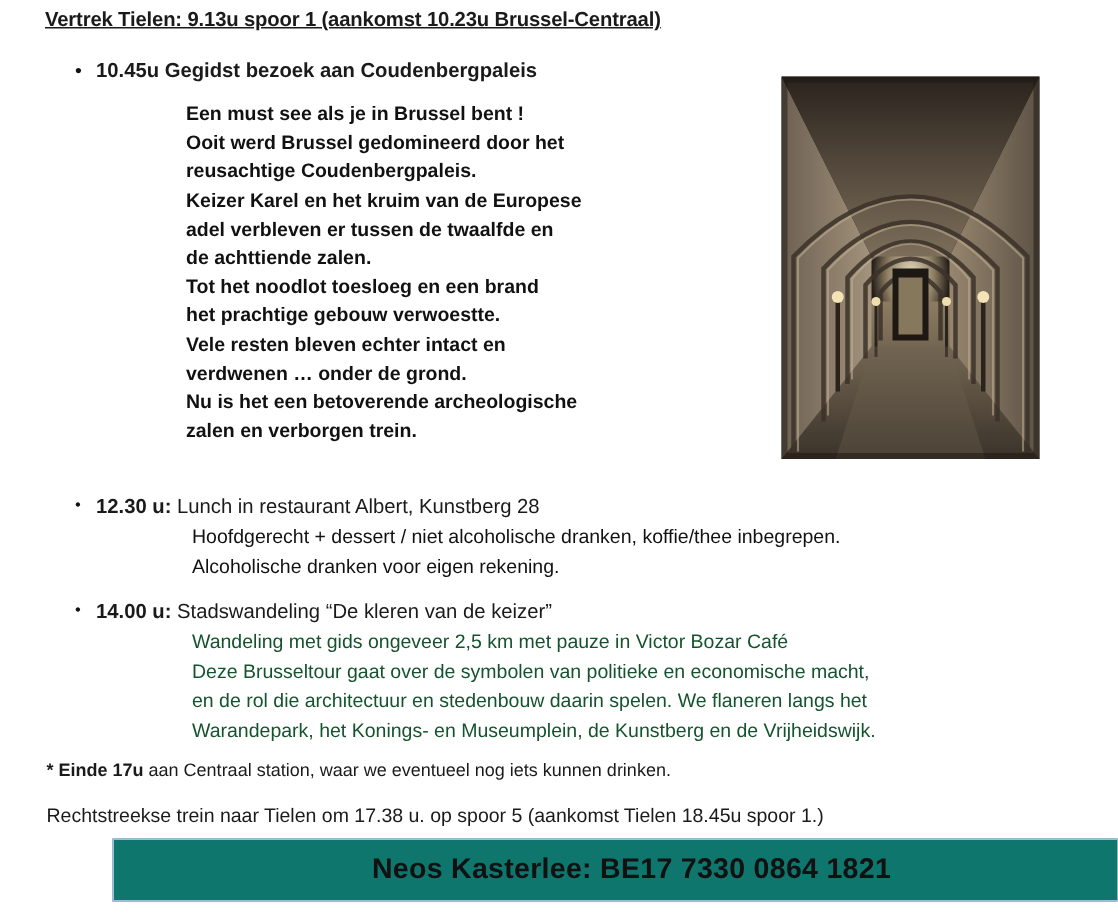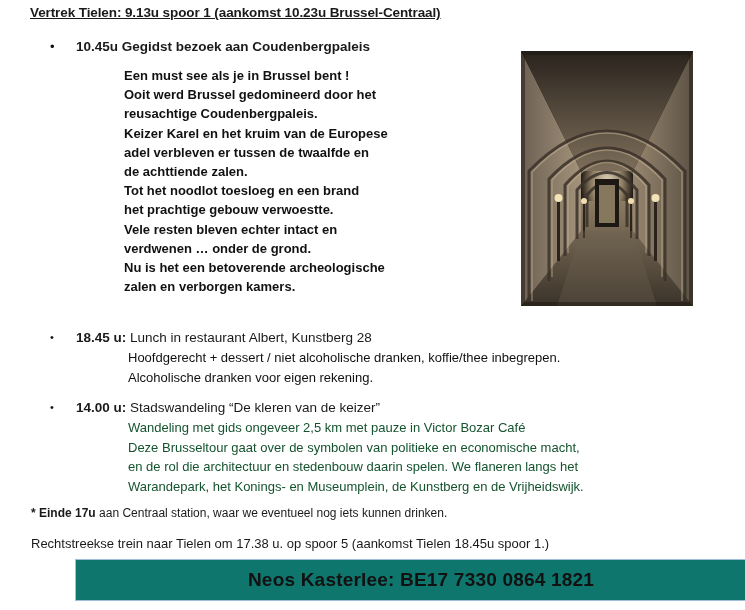--- a/index.html
+++ b/index.html
@@ -30,21 +30,20 @@
     font-weight: bold;
     text-decoration: underline;
     letter-spacing: -0.1px;
     white-space: nowrap;
   }
   
   .bullet-row {
     position: absolute;
     display: flex;
     align-items: flex-start;
-    gap: 12px;
   }
   .bullet-dot {
     width: 14px;
     flex: 0 0 14px;
     font-size: 13px;
     line-height: 19px;
     color: #111;
   }
   .bullet-dot::before {
     content: "\2022";
@@ -196,21 +195,21 @@
     <div>Ooit werd Brussel gedomineerd door het</div>
     <div>reusachtige Coudenbergpaleis.</div>
     <div>Keizer Karel en het kruim van de Europese</div>
     <div>adel verbleven er tussen de twaalfde en</div>
     <div>de achttiende zalen.</div>
     <div>Tot het noodlot toesloeg en een brand</div>
     <div>het prachtige gebouw verwoestte.</div>
     <div>Vele resten bleven echter intact en</div>
     <div>verdwenen … onder de grond.</div>
     <div>Nu is het een betoverende archeologische</div>
-    <div>zalen en verborgen kamers.</div>
+    <div>zalen en verborgen trein.</div>
   </div>
 
   <div class="photo">
     <svg width="172" height="255" viewBox="0 0 172 255" xmlns="http://www.w3.org/2000/svg">
       <defs>
         <linearGradient id="wallL" x1="0" y1="0" x2="1" y2="0">
           <stop offset="0%" stop-color="#6d6052"></stop>
           <stop offset="100%" stop-color="#a3937c"></stop>
         </linearGradient>
         <linearGradient id="wallR" x1="1" y1="0" x2="0" y2="0">
@@ -274,21 +273,21 @@
 
       <polygon points="60,180 112,180 136,255 36,255" fill="#6d6050" opacity="0.35"></polygon>
 
       <rect x="0" y="0" width="172" height="255" fill="none" stroke="#1a1510" stroke-width="8" opacity="0.5"></rect>
     </svg>
   </div>
 
   <div class="bullet-row item2">
     <span class="bullet-dot"></span>
     <span class="bullet-text">
-      <span class="inline-label">18.45 u:</span>
+      <span class="inline-label">12.30 u:</span>
       <span class="inline-rest">Lunch in restaurant Albert, Kunstberg 28</span>
     </span>
   </div>
   <div class="sub2">
     <div>Hoofdgerecht + dessert / niet alcoholische dranken, koffie/thee inbegrepen.</div>
     <div>Alcoholische dranken voor eigen rekening.</div>
   </div>
 
   <div class="bullet-row item3">
     <span class="bullet-dot"></span>

